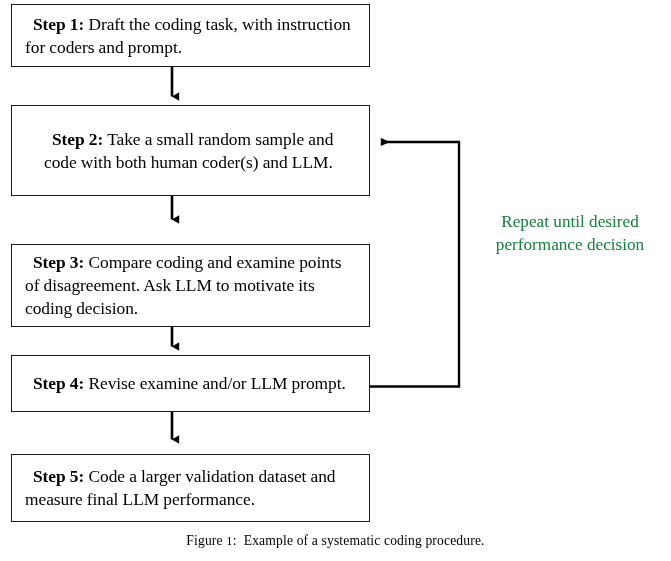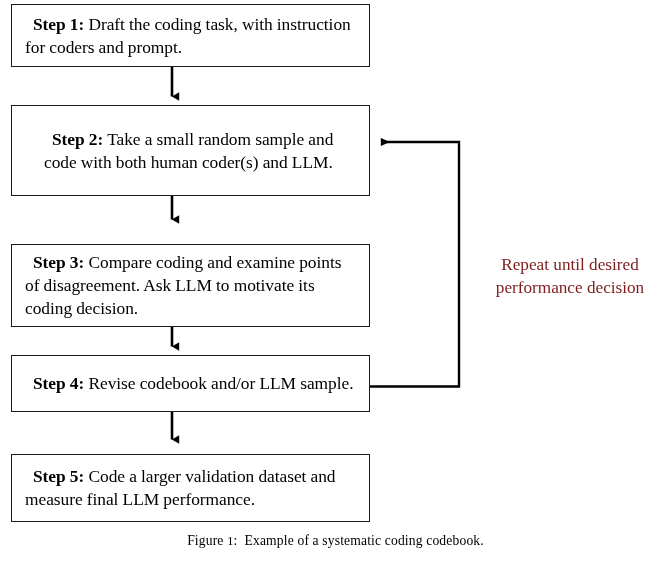--- a/index.html
+++ b/index.html
@@ -66,22 +66,21 @@
 
   
   #loop-label {
     position: absolute;
     left: 470px;
     top: 211px;
     width: 200px;
     text-align: center;
     font-size: 17.2px;
     line-height: 1.33;
-    color: #7f1d1d;
-    margin-top: 43px;
+    color: #15803d;
   }
 
   
   #figure-caption {
     position: absolute;
     left: 0;
     top: 533px;
     width: 671px;
     text-align: center;
     font-size: 13.6px;
@@ -135,27 +134,27 @@
 
   <div class="step-box" id="step-2">
     <div class="step-text"><span class="step-label">Step 2:</span><span> Take a small random sample and code with both human coder(s) and LLM.</span></div>
   </div>
 
   <div class="step-box" id="step-3">
     <div class="step-text"><span class="step-label">Step 3:</span><span> Compare coding and examine points of disagreement. Ask LLM to motivate its coding decision.</span></div>
   </div>
 
   <div class="step-box" id="step-4">
-    <div class="step-text"><span class="step-label">Step 4:</span><span> Revise codebook and/or LLM sample.</span></div>
+    <div class="step-text"><span class="step-label">Step 4:</span><span> Revise examine and/or LLM prompt.</span></div>
   </div>
 
   <div class="step-box" id="step-5">
     <div class="step-text"><span class="step-label">Step 5:</span><span> Code a larger validation dataset and measure final LLM performance.</span></div>
   </div>
 
   <div id="loop-label">
     <div>Repeat until desired</div>
     <div>performance decision</div>
   </div>
 
-  <div id="figure-caption"><span>Figure</span><span>&nbsp;</span><span class="cap-num">1</span><span>:</span><span>&nbsp;&nbsp;</span><span>Example of a systematic coding codebook.</span></div>
+  <div id="figure-caption"><span>Figure</span><span>&nbsp;</span><span class="cap-num">1</span><span>:</span><span>&nbsp;&nbsp;</span><span>Example of a systematic coding procedure.</span></div>
 
 </div>
 
 </body></html>

